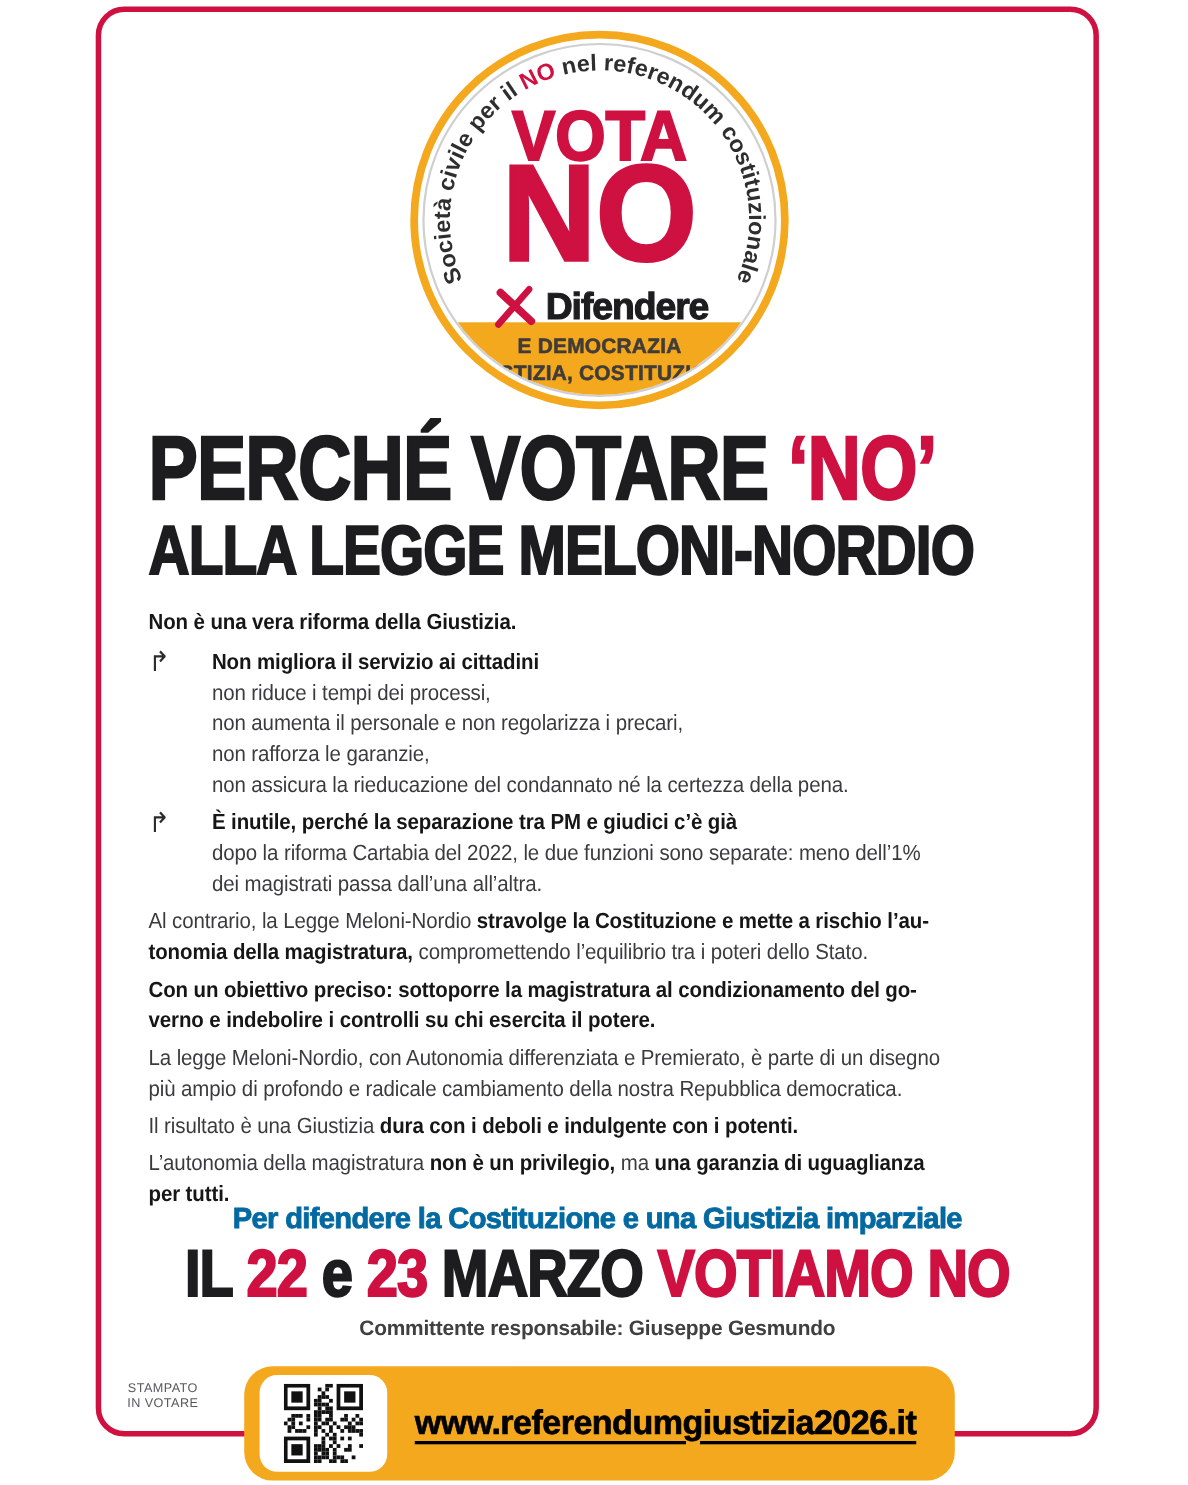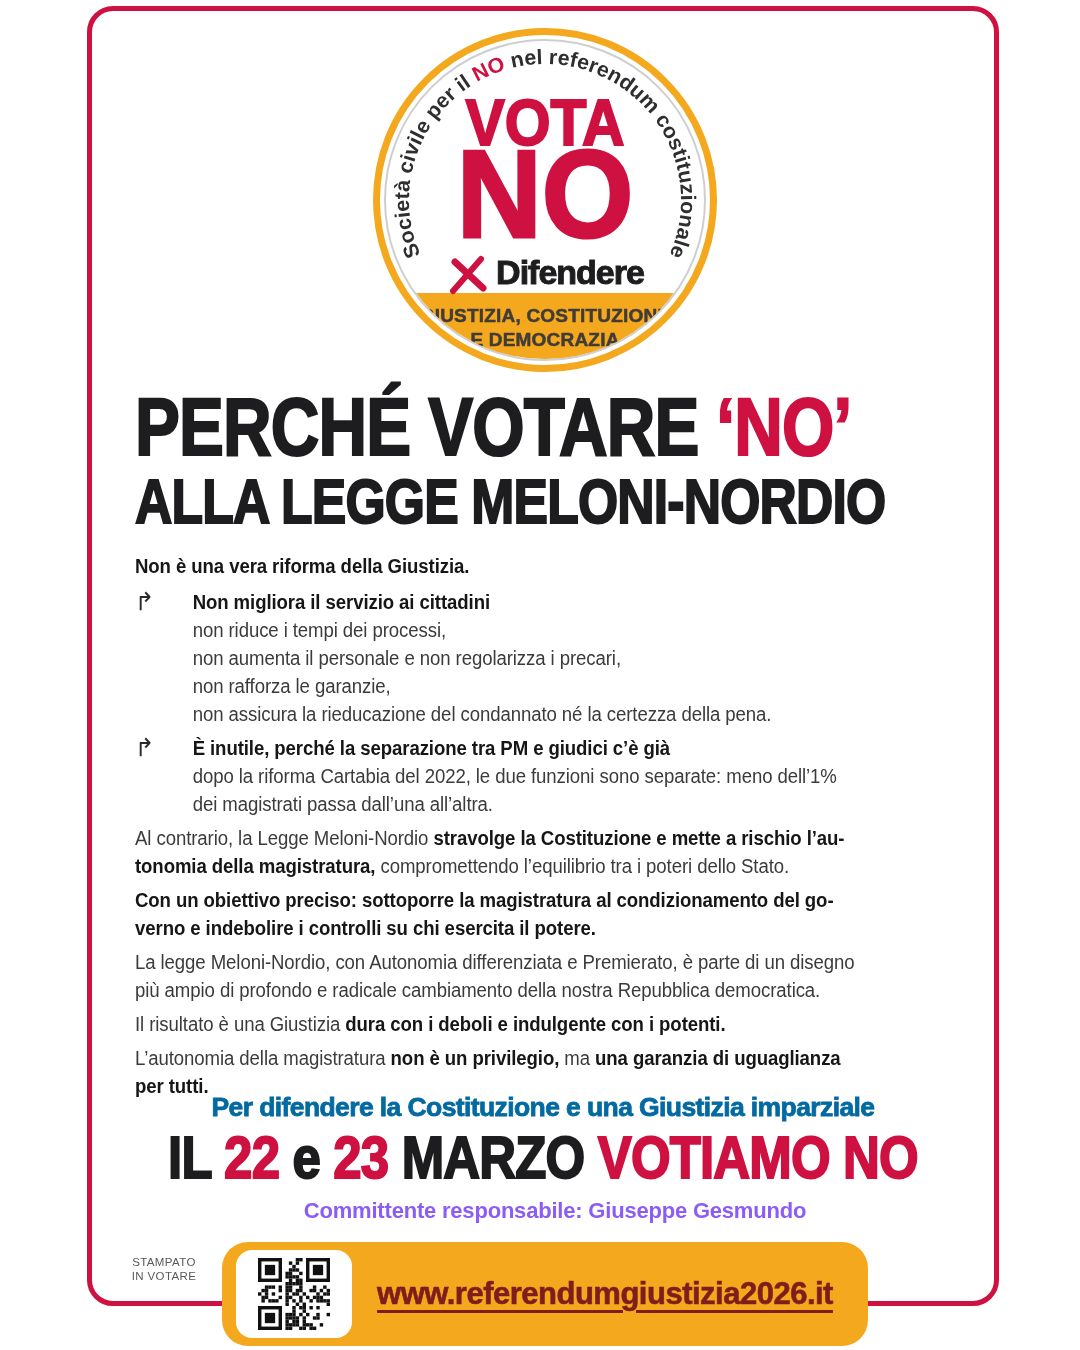--- a/index.html
+++ b/index.html
@@ -19,21 +19,21 @@
   .arcsvg{position:absolute;inset:0;width:330px;height:330px;}
   .arcsvg text{font-family:"Liberation Sans","DejaVu Sans",sans-serif;font-weight:700;font-size:21px;fill:#2e2e2e;}
   .arcsvg .arc-no{fill:#CE1141;}
   .vota{position:absolute;left:0;width:100%;top:56px;text-align:center;color:#CE1141;
     font-size:64px;line-height:64px;font-weight:700;-webkit-text-stroke-width:2px;
     transform:scaleX(.92);}
   .bigno{position:absolute;left:0;width:100%;top:97px;text-align:center;color:#CE1141;
     font-size:124px;line-height:124px;font-weight:700;-webkit-text-stroke-width:3px;
     transform:scaleX(.95);}
   .dif-row{position:absolute;left:0;width:100%;top:218px;height:46px;display:flex;
-    align-items:flex-start;justify-content:center;gap:6px;}
+    align-items:flex-end;justify-content:center;gap:6px;}
   .dif-row span{font-size:34px;font-weight:700;color:#1d1d1f;-webkit-text-stroke-width:1px;
     letter-spacing:-1px;}
   
   .headline{position:absolute;left:135px;top:388px;width:840px;white-space:nowrap;}
   .h-l1{display:inline-block;transform:scaleX(.82);transform-origin:0 50%;
     font-size:82px;line-height:78px;font-weight:700;color:#1d1d1f;-webkit-text-stroke-width:2.2px;
     letter-spacing:-1px;}
   .h-l1 .red{color:#CE1141;}
   .h-l2{display:inline-block;transform:scaleX(.82);transform-origin:0 50%;
     font-size:63px;line-height:66px;font-weight:700;color:#1d1d1f;-webkit-text-stroke-width:2px;
@@ -51,44 +51,44 @@
   .para{margin-bottom:6px;}
   
   .cta{position:absolute;left:87px;top:1092px;width:912px;text-align:center;
     font-size:26.5px;font-weight:700;color:#0369a1;letter-spacing:-.6px;-webkit-text-stroke-width:.8px;
     white-space:nowrap;}
   .dateline{position:absolute;left:87px;top:1126px;width:912px;text-align:center;
     font-size:60px;line-height:64px;font-weight:700;letter-spacing:-1px;-webkit-text-stroke-width:2px;
     white-space:nowrap;transform:scaleX(.85);transform-origin:50% 50%;}
   .dateline .black{color:#1d1d1f;} .dateline .red{color:#CE1141;}
   .committente{position:absolute;left:87px;top:1198px;width:912px;text-align:center;
-    font-size:22px;font-weight:700;color:#8b5cf6;letter-spacing:-.2px;margin-left:12px;}
-  .stampato{position:absolute;left:118px;top:1255px;width:92px;text-align:center;
+    font-size:19px;font-weight:700;color:#404040;letter-spacing:-.2px;}
+  .stampato{position:absolute;left:102px;top:1255px;width:92px;text-align:center;
     font-size:11.5px;line-height:14px;color:#58595b;letter-spacing:.4px;}
   
   .webbar{position:absolute;left:222px;top:1242px;width:646px;height:104px;background:#F4A81D;
     border-radius:26px;}
   .qrbox{position:absolute;left:14px;top:8px;width:116px;height:88px;background:#fff;
     border-radius:16px;display:flex;align-items:center;justify-content:center;}
   .url{position:absolute;left:138px;right:18px;top:0;bottom:0;display:flex;align-items:center;
-    justify-content:center;font-size:31px;font-weight:700;color:#7f1d1d;letter-spacing:-.5px;
+    justify-content:center;font-size:31px;font-weight:700;color:#000000;letter-spacing:-.5px;
     text-decoration:underline;text-decoration-thickness:3px;text-underline-offset:6px;
     -webkit-text-stroke-width:.6px;white-space:nowrap;cursor:pointer;}
 </style>
 </head>
 <body>
 
 <div class="frame"></div>
 
 <div class="logo">
   <div class="ring2"></div>
   <div class="band-clip">
     <div class="band">
+      <div>E DEMOCRAZIA</div>
       <div>GIUSTIZIA, COSTITUZIONE</div>
-      <div>E DEMOCRAZIA</div>
     </div>
   </div>
   <svg class="arcsvg" viewBox="0 0 330 330">
     <defs>
         <path id="arcpath" d="M 45 229 A 136 136 0 1 1 285 229" fill="none"></path>
       </defs>
     <text text-anchor="middle">
       <textPath href="#arcpath" startOffset="50%" textLength="540" lengthAdjust="spacingAndGlyphs"><tspan>Società civile per il </tspan><tspan class="arc-no">NO</tspan><tspan> nel referendum costituzionale</tspan></textPath>
     </text>
   </svg>

